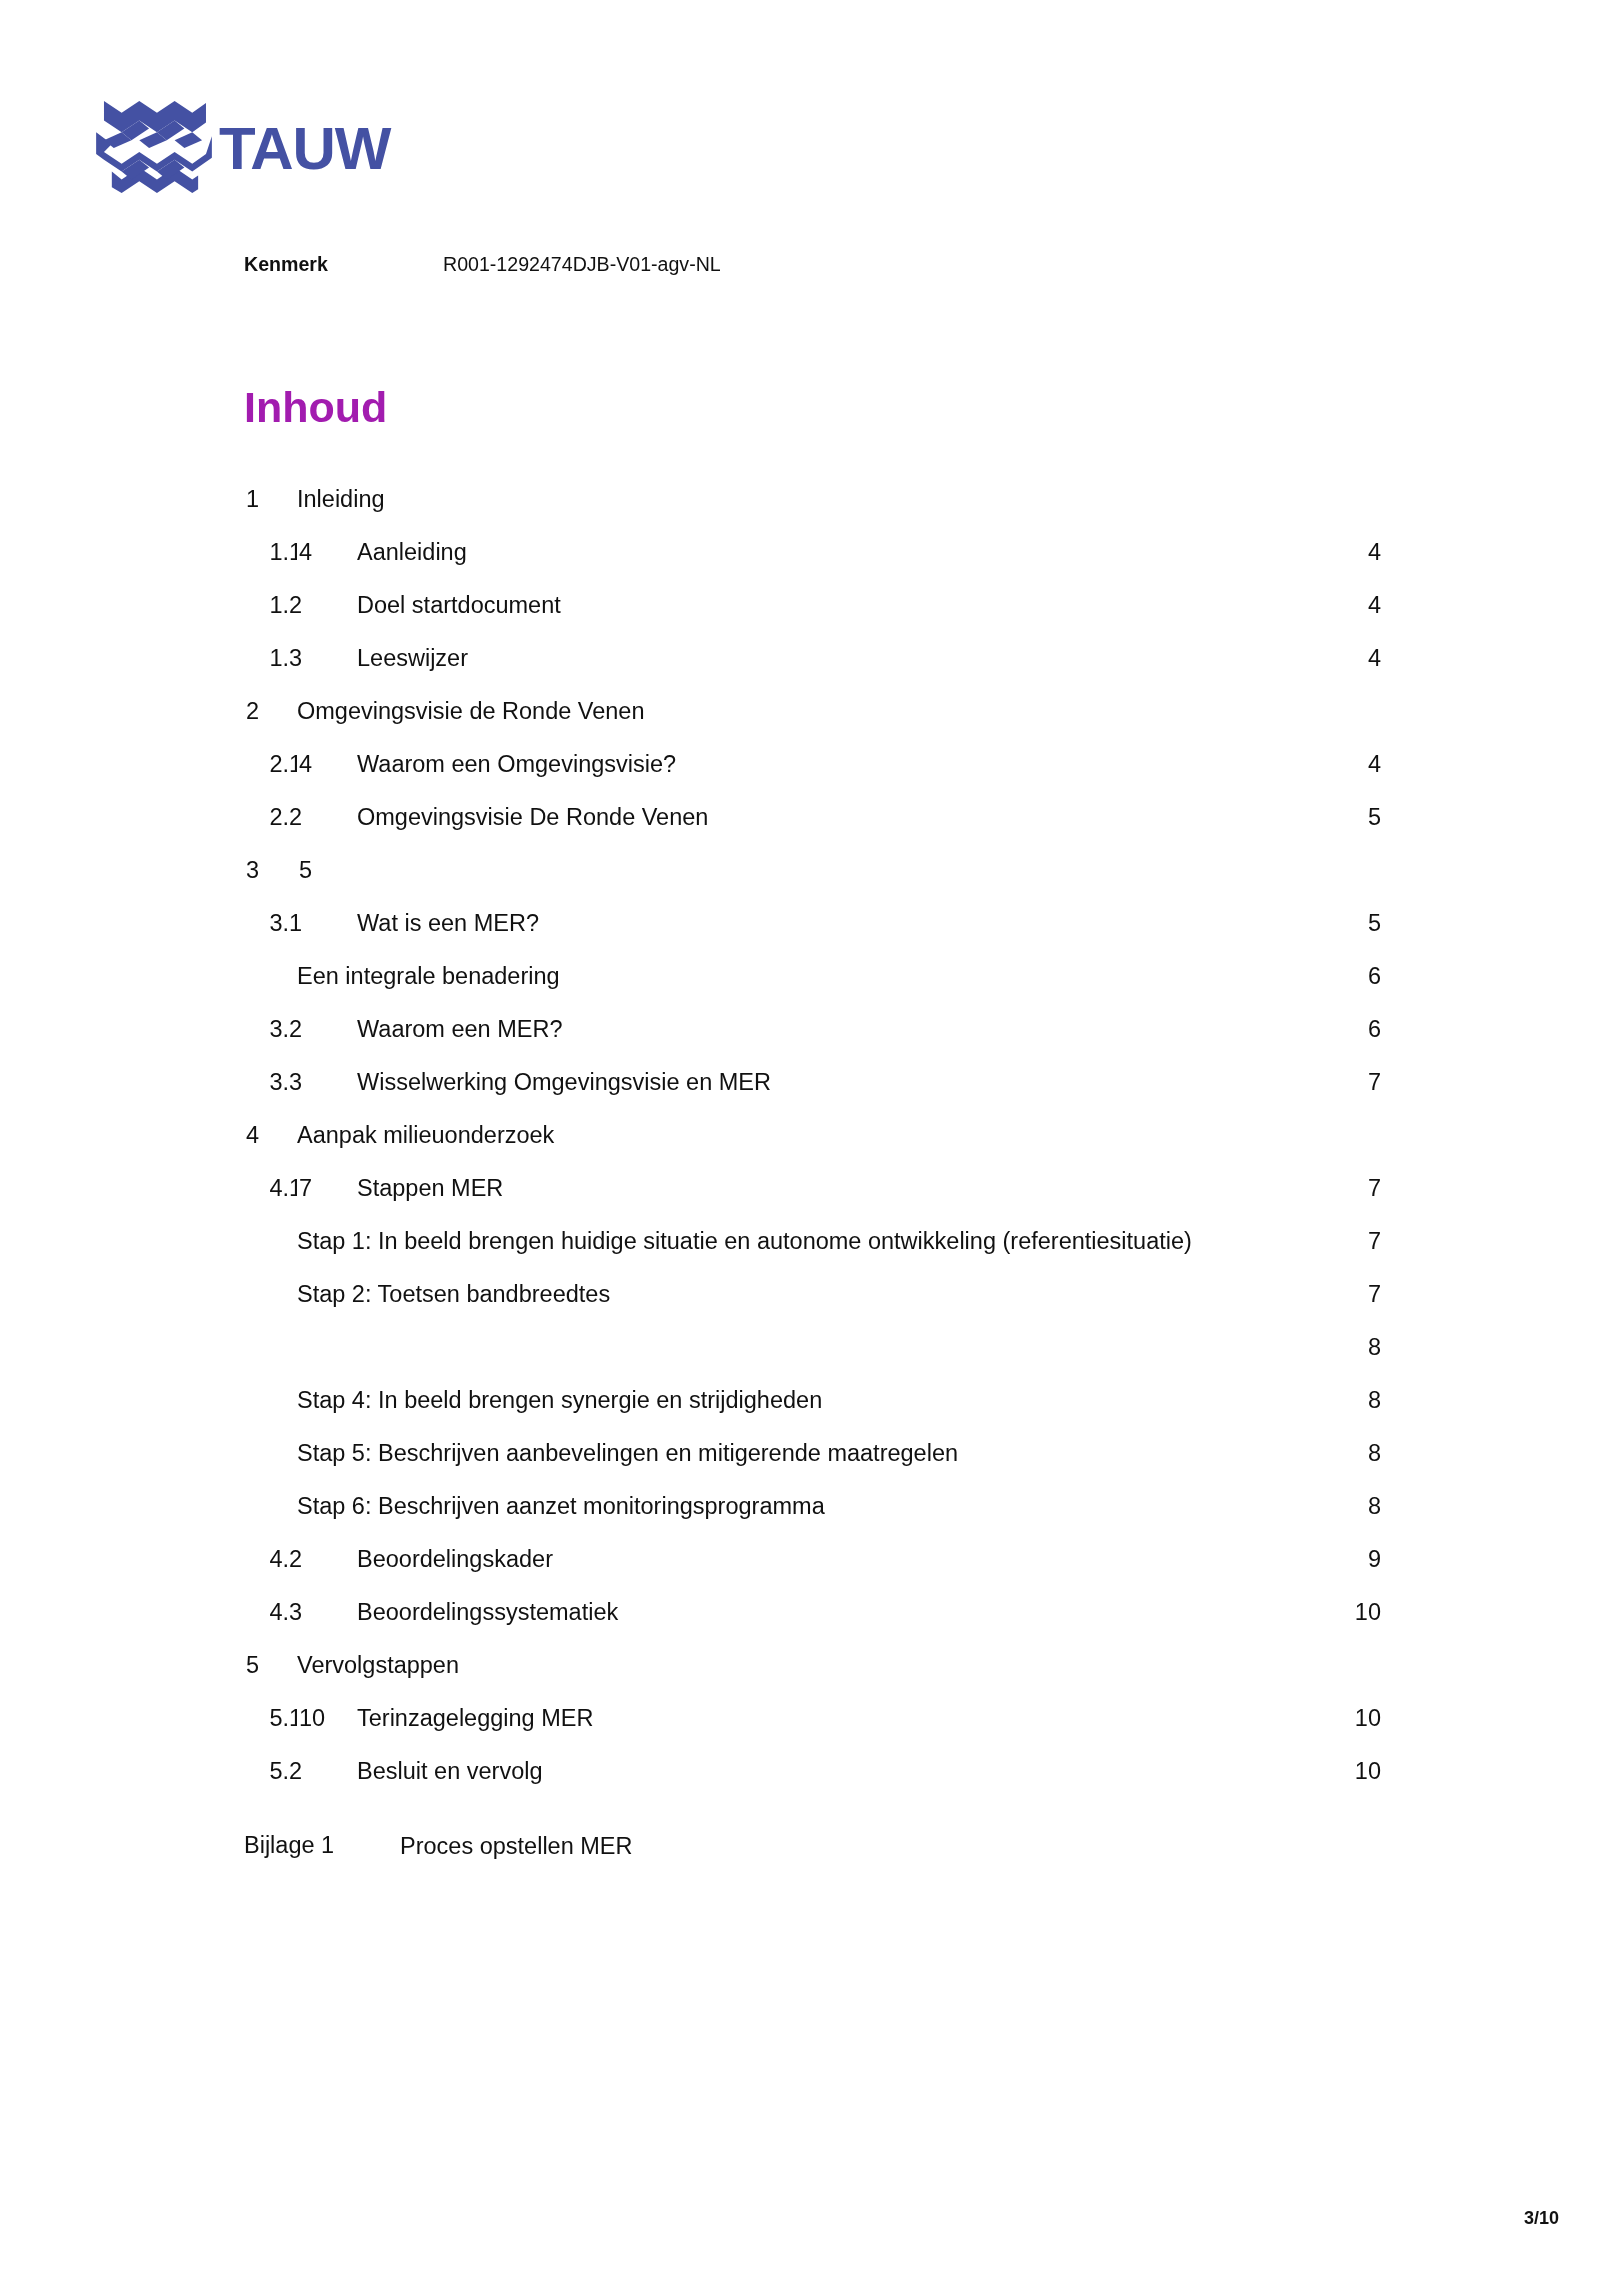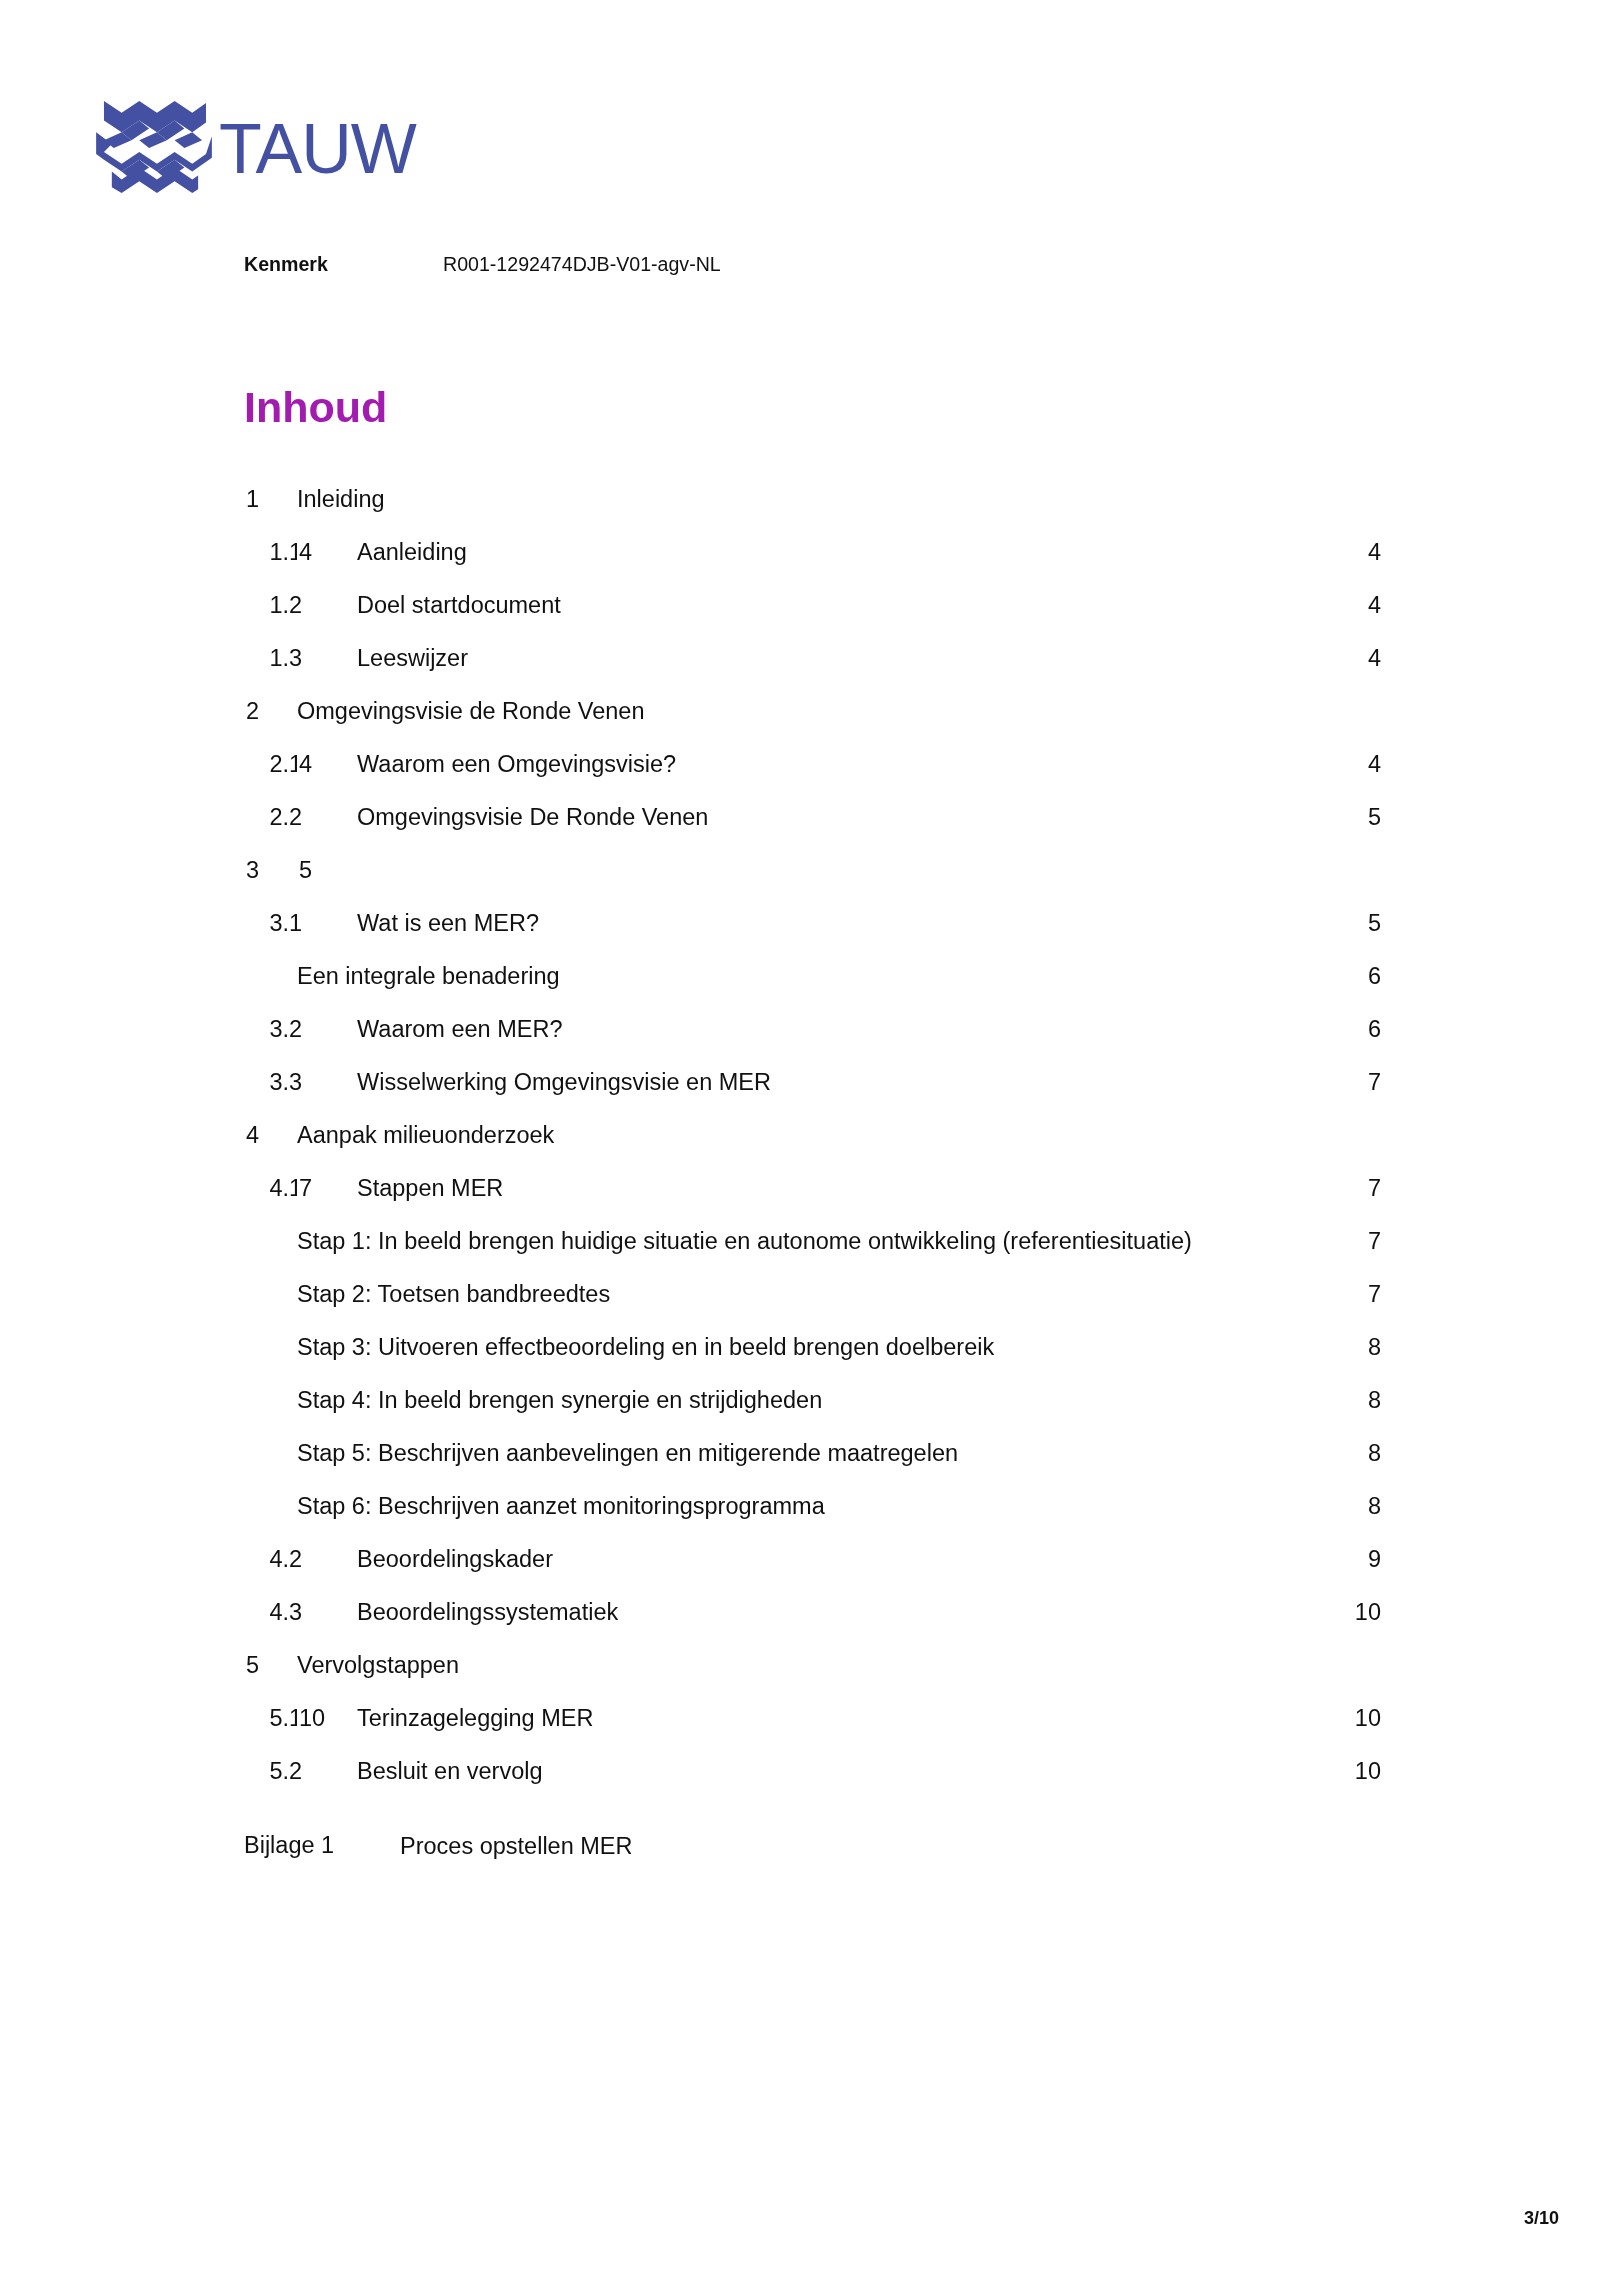--- a/index.html
+++ b/index.html
@@ -2,21 +2,21 @@
 <html><head>
 <meta charset="utf-8">
 <style>
   html, body { margin: 0; padding: 0; background: #ffffff; }
   body { width: 1621px; height: 2293px; position: relative; overflow: hidden;
          font-family: "Liberation Sans", "DejaVu Sans", sans-serif; color: #111111; }
 
   .logo { position: absolute; left: 96px; top: 96px; height: 104px; display: flex; align-items: center; }
   .logo-mark { width: 116px; height: 102px; display: block; }
   .logo-text { position: absolute; left: 123px; top: 3.9px; font-family: "Liberation Sans", sans-serif;
-               font-weight: 400; font-size: 70px; line-height: 98px; letter-spacing: -1px; white-space: nowrap; }
+               font-weight: 700; font-size: 60px; line-height: 98px; letter-spacing: -1px; white-space: nowrap; }
 
   .kenmerk { position: absolute; top: 254px; left: 244px; font-size: 19.6px; line-height: 21.6px; white-space: nowrap; }
   .kenmerk-label { position: absolute; left: 0; top: 0; font-weight: 700; }
   .kenmerk-value { position: absolute; left: 199px; top: 0; }
 
   .toc-title { position: absolute; left: 244px; top: 380px; font-size: 43px; line-height: 55px;
                font-weight: 700; white-space: nowrap; }
 
   .toc { position: absolute; left: 244px; top: 473px; width: 1137px; margin: 0; padding: 0; list-style: none; }
   .toc-row { position: relative; height: 53px; line-height: 53px; font-size: 23.5px; white-space: nowrap; }
@@ -193,21 +193,20 @@
     </li>
     <li class="toc-row lvl-3">
       <span class="toc-line">
         <span class="toc-text">Stap 2: Toetsen bandbreedtes</span>
         <span class="toc-dots"></span>
         <span class="toc-page">7</span>
       </span>
     </li>
     <li class="toc-row lvl-3">
       <span class="toc-line">
-        <span class="toc-text">Stap 3: Uitvoeren effectbeoordeling en in beeld brengen doelbereik</span>
         <span class="toc-dots"></span>
         <span class="toc-page">8</span>
       </span>
     </li>
     <li class="toc-row lvl-3">
       <span class="toc-line">
         <span class="toc-text">Stap 4: In beeld brengen synergie en strijdigheden</span>
         <span class="toc-dots"></span>
         <span class="toc-page">8</span>
       </span>

